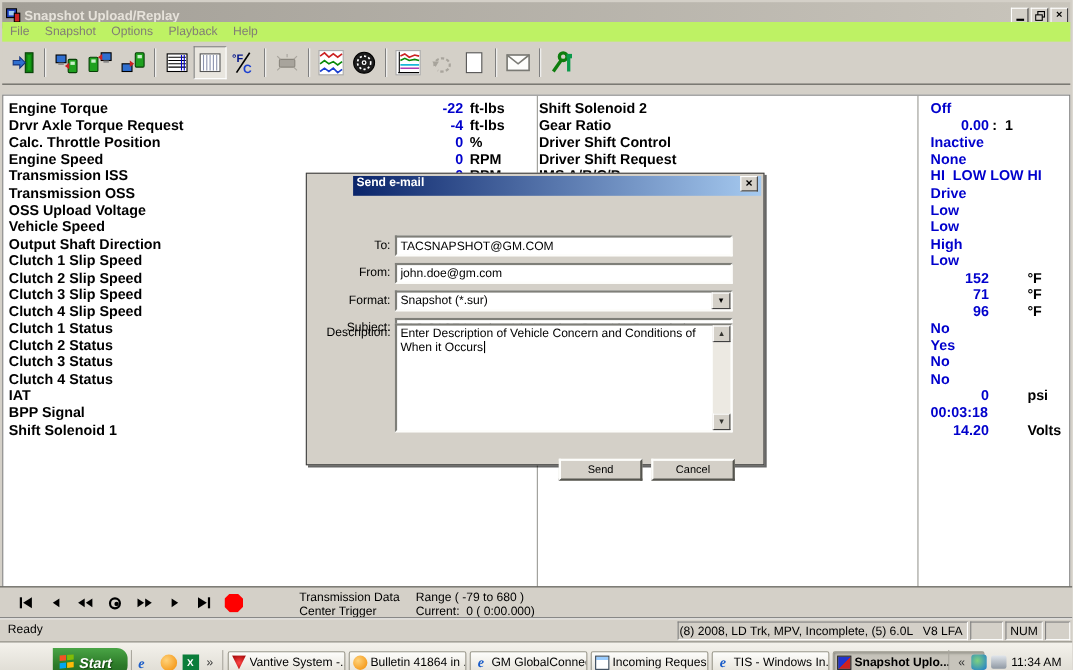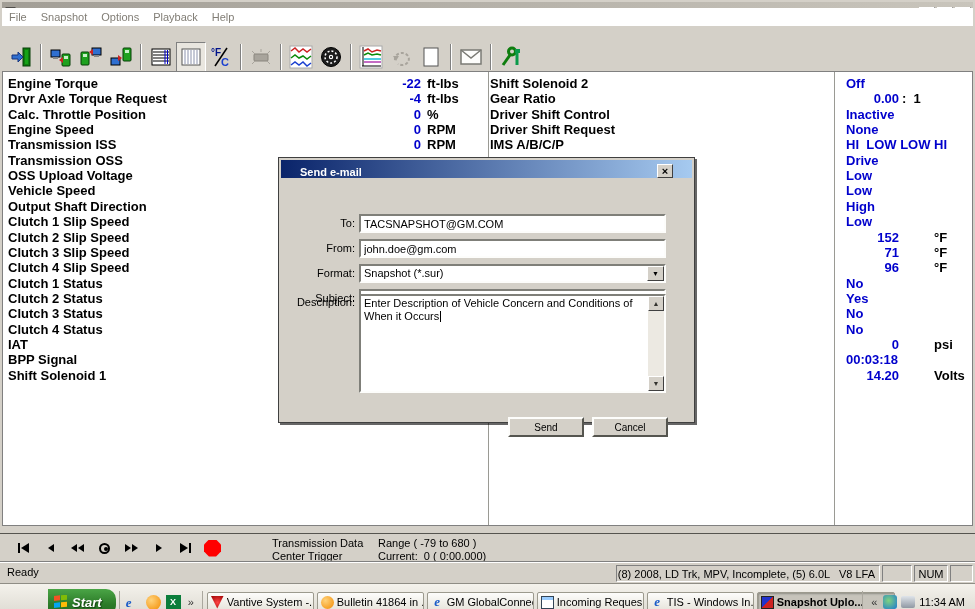--- a/index.html
+++ b/index.html
@@ -11,52 +11,52 @@
   .titlebar{position:absolute;top:2px;left:2px;right:2px;height:18px;
     background:linear-gradient(90deg,#a29e96,#c9c5bc);display:flex;align-items:center;padding:12px 2px;}
   .titlebar .ticon{width:14px;height:14px;margin:0 3px 0 1px;flex:none;}
   .titlebar .ttext{color:#e6e2da;font-weight:bold;font-size:12px;flex:1;white-space:nowrap;overflow:hidden;}
   .wbtn{width:16px;height:14px;margin-left:2px;background:#d4d0c8;border:1px solid;
         border-color:#fff #404040 #404040 #fff;display:flex;align-items:center;justify-content:center;
         font-size:10px;font-weight:bold;line-height:1;}
   .minbar{width:7px;height:2px;background:#000;margin-top:7px;}
 
   
-  .menubar{position:absolute;top:8px;left:2px;right:2px;height:18px;display:flex;align-items:center;
-           background:#ffffff;}
+  .menubar{position:absolute;top:20px;left:2px;right:2px;height:18px;display:flex;align-items:center;
+           background:#bef264;}
   .menu-item{padding:2px 7px;color:#817d75;}
 
   
   .toolbar{position:absolute;top:38px;left:2px;right:2px;height:39px;display:flex;align-items:center;
            background:#d4d0c8;border-bottom:1px solid #55544f;padding-left:4px;}
   .tbtn{width:30px;height:30px;display:flex;align-items:center;justify-content:center;flex:none;}
   .tbtn.pressed{border:1px solid;border-color:#808080 #fff #fff #808080;background:#e9e6df;}
   .tsep{width:2px;height:26px;border-left:1px solid #808080;border-right:1px solid #fff;margin:0 4px;flex:none;}
 
   
-  .data-area{position:absolute;top:71px;left:2px;right:2px;height:455px;background:#fff;
+  .data-area{position:absolute;top:86px;left:2px;right:2px;height:455px;background:#fff;
              border:1px solid #808080;}
   .vdiv{position:absolute;top:0;bottom:0;width:1px;background:#9a9a94;}
   .drow{position:absolute;left:0;right:0;height:15px;line-height:15px;
         font-weight:bold;font-size:13px;}
   .drow span{position:absolute;white-space:pre;}
   .l-name{left:5px;color:#000;}
   .l-val{left:330px;width:88px;text-align:right;color:#0000cc;}
   .l-unit{left:424px;color:#000;}
   .r-name{left:487px;color:#000;}
   .r-val-num{left:838px;width:58px;text-align:right;color:#0000cc;}
   .r-val-text{left:843px;color:#0000cc;}
   .r-unit{left:931px;color:#000;}
   .r-unit.near{left:899px;}
 
   
   .dialog{position:absolute;left:278px;top:157px;width:417px;height:266px;background:#d4d0c8;
           border:1px solid #404040;box-shadow:2px 2px 0 rgba(0,0,0,.6);z-index:20;padding:2px;}
-  .dtitle{height:18px;background:linear-gradient(90deg,#0a246a,#a6caf0);display:flex;align-items:flex-end;
-          color:#fff;font-weight:bold;padding:0 19px;}
+  .dtitle{height:18px;background:linear-gradient(90deg,#0a246a,#a6caf0);display:flex;align-items:flex-start;
+          color:#fff;font-weight:bold;padding:0 3px;margin-left:40px;}
   .dtitle .dttext{flex:1;}
   .dclose{width:16px;height:14px;background:#d4d0c8;border:1px solid;border-color:#fff #404040 #404040 #fff;
           color:#000;display:flex;align-items:center;justify-content:center;font-weight:bold;font-size:11px;line-height:1;}
   .dbody{position:relative;height:244px;}
   .dlabel{position:absolute;left:0;width:74px;text-align:right;color:#000;}
   .dfield{position:absolute;left:78px;width:307px;height:19px;background:#fff;
           border:2px solid;border-color:#7f7f79 #fdfdfb #fdfdfb #7f7f79;
           font:11px "Liberation Sans",sans-serif;padding:1px 3px;color:#000;}
   .combo{position:absolute;left:78px;width:307px;height:19px;background:#fff;
          border:2px solid;border-color:#7f7f79 #fdfdfb #fdfdfb #7f7f79;padding:1px 3px;}

